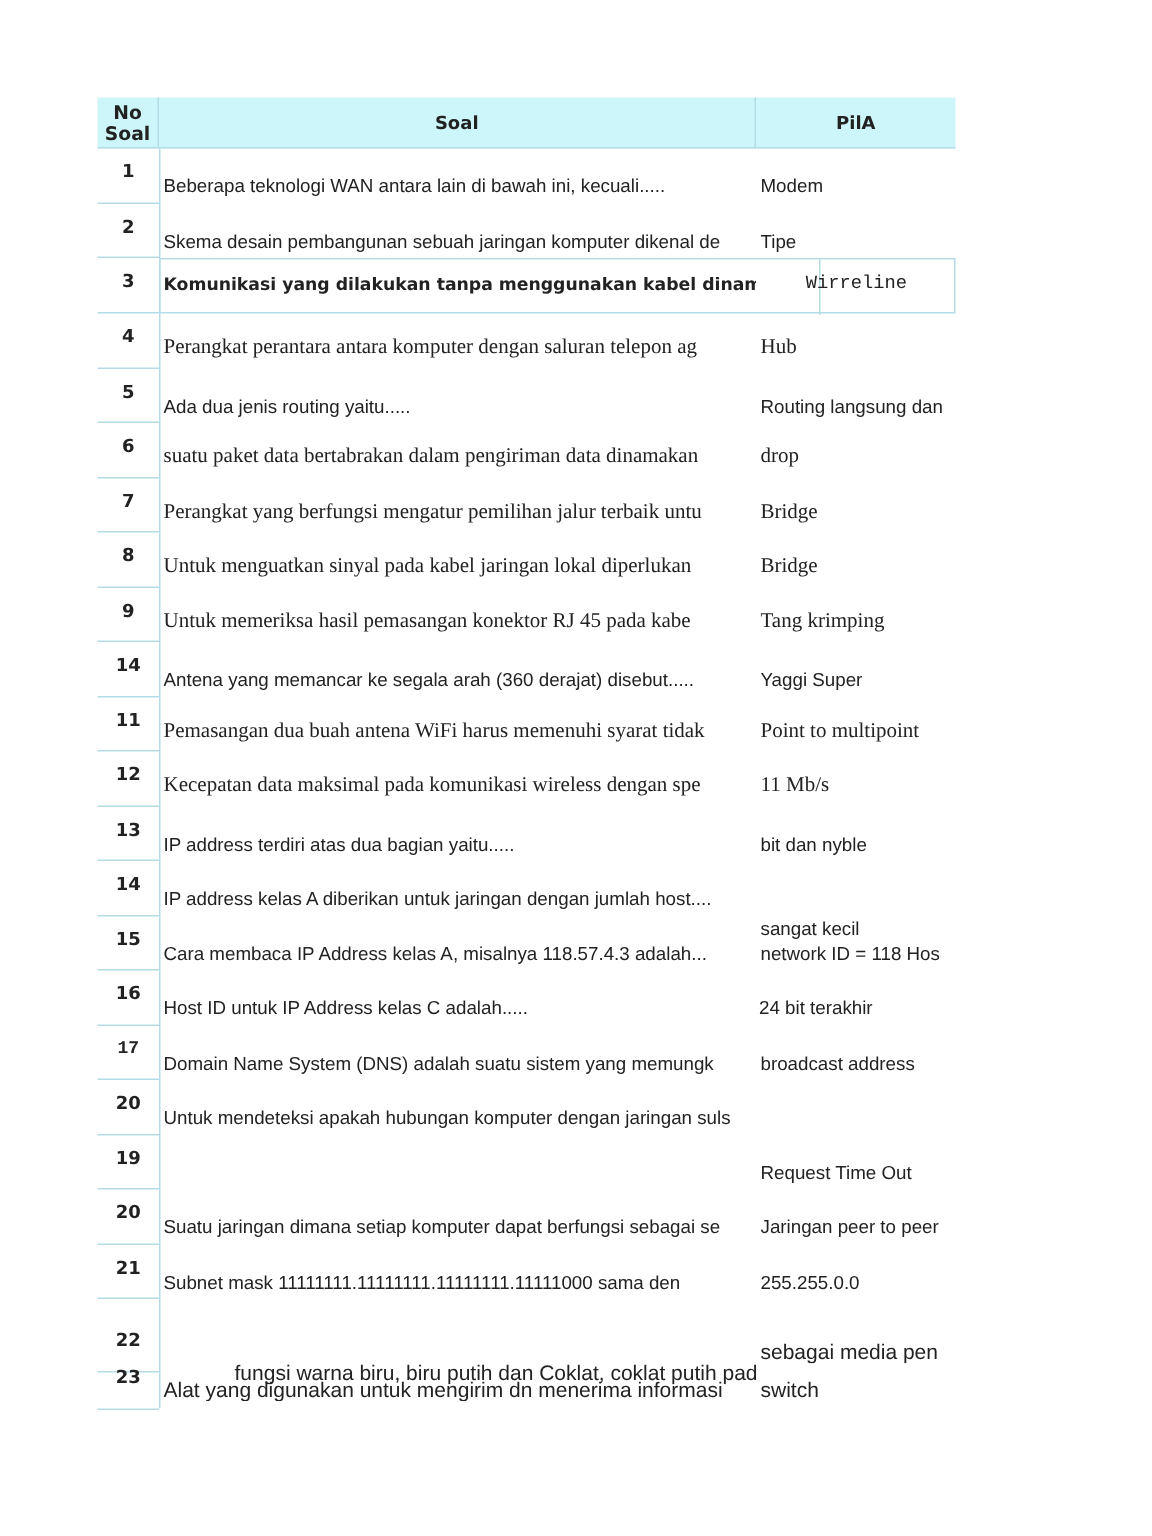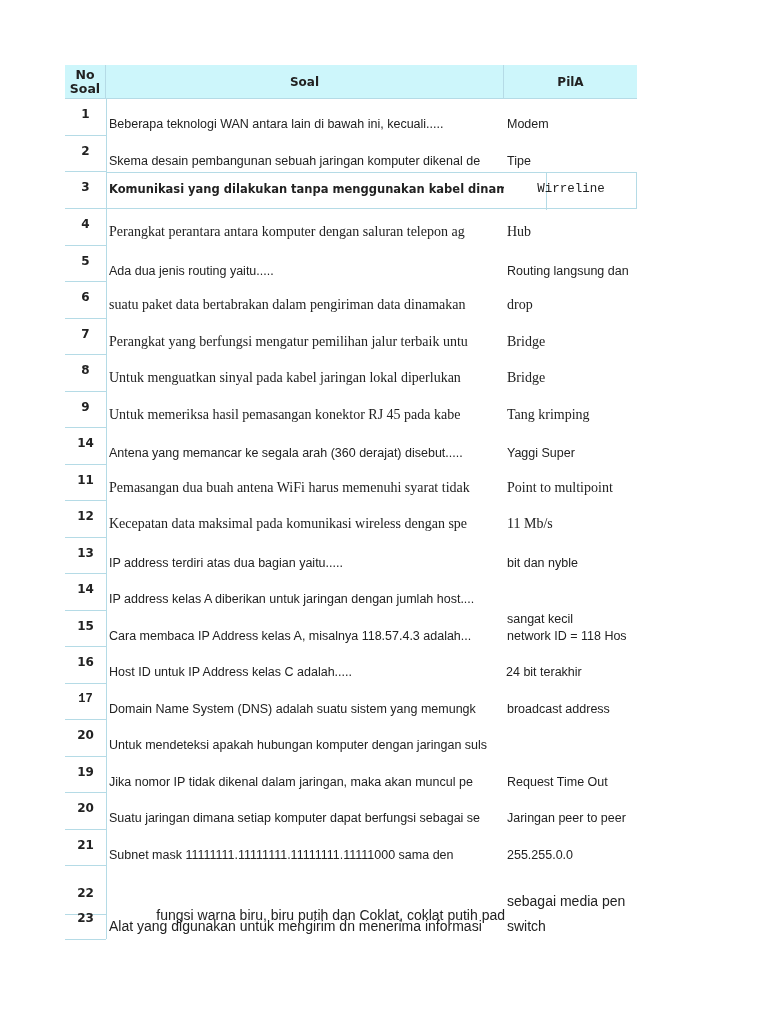--- a/index.html
+++ b/index.html
@@ -123,21 +123,20 @@
         <div class="q sans" style="width: 396px; top: 18px;">Domain Name System (DNS) adalah suatu sistem yang memungk</div>
         <div class="a sans" style="top: 18px;">broadcast address</div>
       </div>
       <div class="row" style="top: 720px; height: 37px;">
         <div class="num" style="height: 37px;">20</div>
         <div class="q sans" style="width: 396px; top: 18px;">Untuk mendeteksi apakah hubungan komputer dengan jaringan suls</div>
         <div class="a sans" style="top: 18px;"></div>
       </div>
       <div class="row" style="top: 757px; height: 36px;">
         <div class="num" style="height: 36px;">19</div>
-        <div class="q sans" style="width: 396px; top: 18px;">Jika nomor IP tidak dikenal dalam jaringan, maka akan muncul pe</div>
         <div class="a sans" style="top: 18px;">Request Time Out</div>
       </div>
       <div class="row" style="top: 793px; height: 37px;">
         <div class="num" style="height: 37px;">20</div>
         <div class="q sans" style="width: 396px; top: 18px;">Suatu jaringan dimana setiap komputer dapat berfungsi sebagai se</div>
         <div class="a sans" style="top: 18px;">Jaringan peer to peer</div>
       </div>
       <div class="row" style="top: 830px; height: 36px;">
         <div class="num" style="height: 36px;">21</div>
         <div class="q sans" style="width: 396px; top: 18px;">Subnet mask 11111111.11111111.11111111.11111000 sama den</div>

